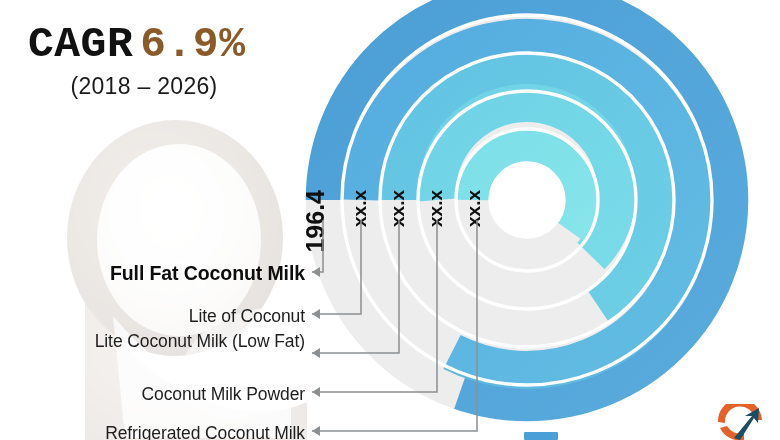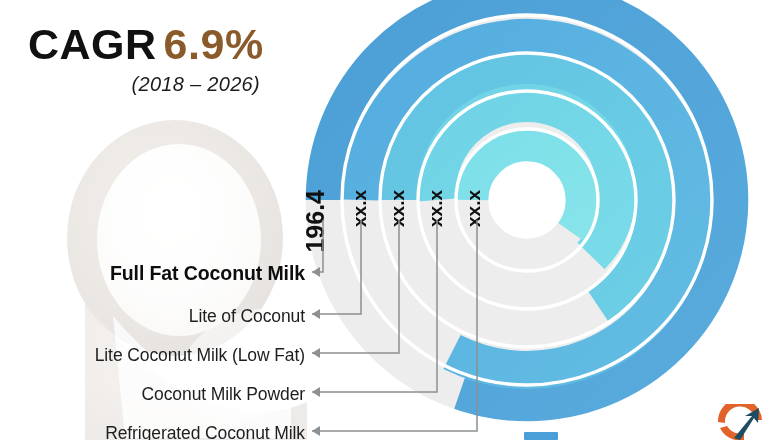--- a/index.html
+++ b/index.html
@@ -42,31 +42,31 @@
     left: 28px;
     top: 22px;
     width: 300px;
   }
   #cagr-line {
     font-size: 43px;
     font-weight: bold;
     letter-spacing: 0.5px;
     line-height: 1.05;
     white-space: nowrap;
+    font-family: Liberation Mono, monospace;
   }
   #cagr-word { color: #111111; }
   #cagr-value { color: #8a5a2b; margin-left: 7px; }
   #cagr-period {
     margin-top: 6px;
-    font-size: 20px;
+    font-size: 23px;
     color: #1b1b1b;
-    text-align: right;
+    text-align: center;
     width: 232px;
     letter-spacing: 0.3px;
-    font-style: italic;
   }
 
   
   .cat-label {
     position: absolute;
     right: 0;
     text-align: right;
     white-space: nowrap;
     color: #1e1e1e;
     font-size: 17.5px;
@@ -227,21 +227,21 @@
   <div id="headline-block">
     <div id="cagr-line">
       <span id="cagr-word">CAGR</span><span id="cagr-value">6.9%</span>
     </div>
     <div id="cagr-period">(2018 – 2026)</div>
   </div>
 
   <div id="label-stack">
     <div class="cat-label is-emphasis" style="top:262px;">Full Fat Coconut Milk</div>
     <div class="cat-label" style="top:306px;">Lite of Coconut</div>
-    <div class="cat-label" style="top:345px;">Lite Coconut Milk (Low Fat)</div>
+    <div class="cat-label" style="top:331px;">Lite Coconut Milk (Low Fat)</div>
     <div class="cat-label" style="top:384px;">Coconut Milk Powder</div>
     <div class="cat-label" style="top:423px;">Refrigerated Coconut Milk</div>
   </div>
 
   <div id="legend-swatch"></div>
 
   <svg id="brand-logo" viewBox="0 0 66 36" xmlns="http://www.w3.org/2000/svg">
     <path d="M4 18 A 22 22 0 0 1 48 16 L 41 16 A 15 15 0 0 0 11 19 Z" fill="#e2622a"></path>
     <path d="M6 24 A 22 22 0 0 0 30 36 L 30 29 A 15 15 0 0 1 13 22 Z" fill="#e2622a"></path>
     <path d="M20 34 L 38 12 L 31 12 L 45 4 L 44 19 L 40 14 L 26 36 Z" fill="#1d4d63"></path>

